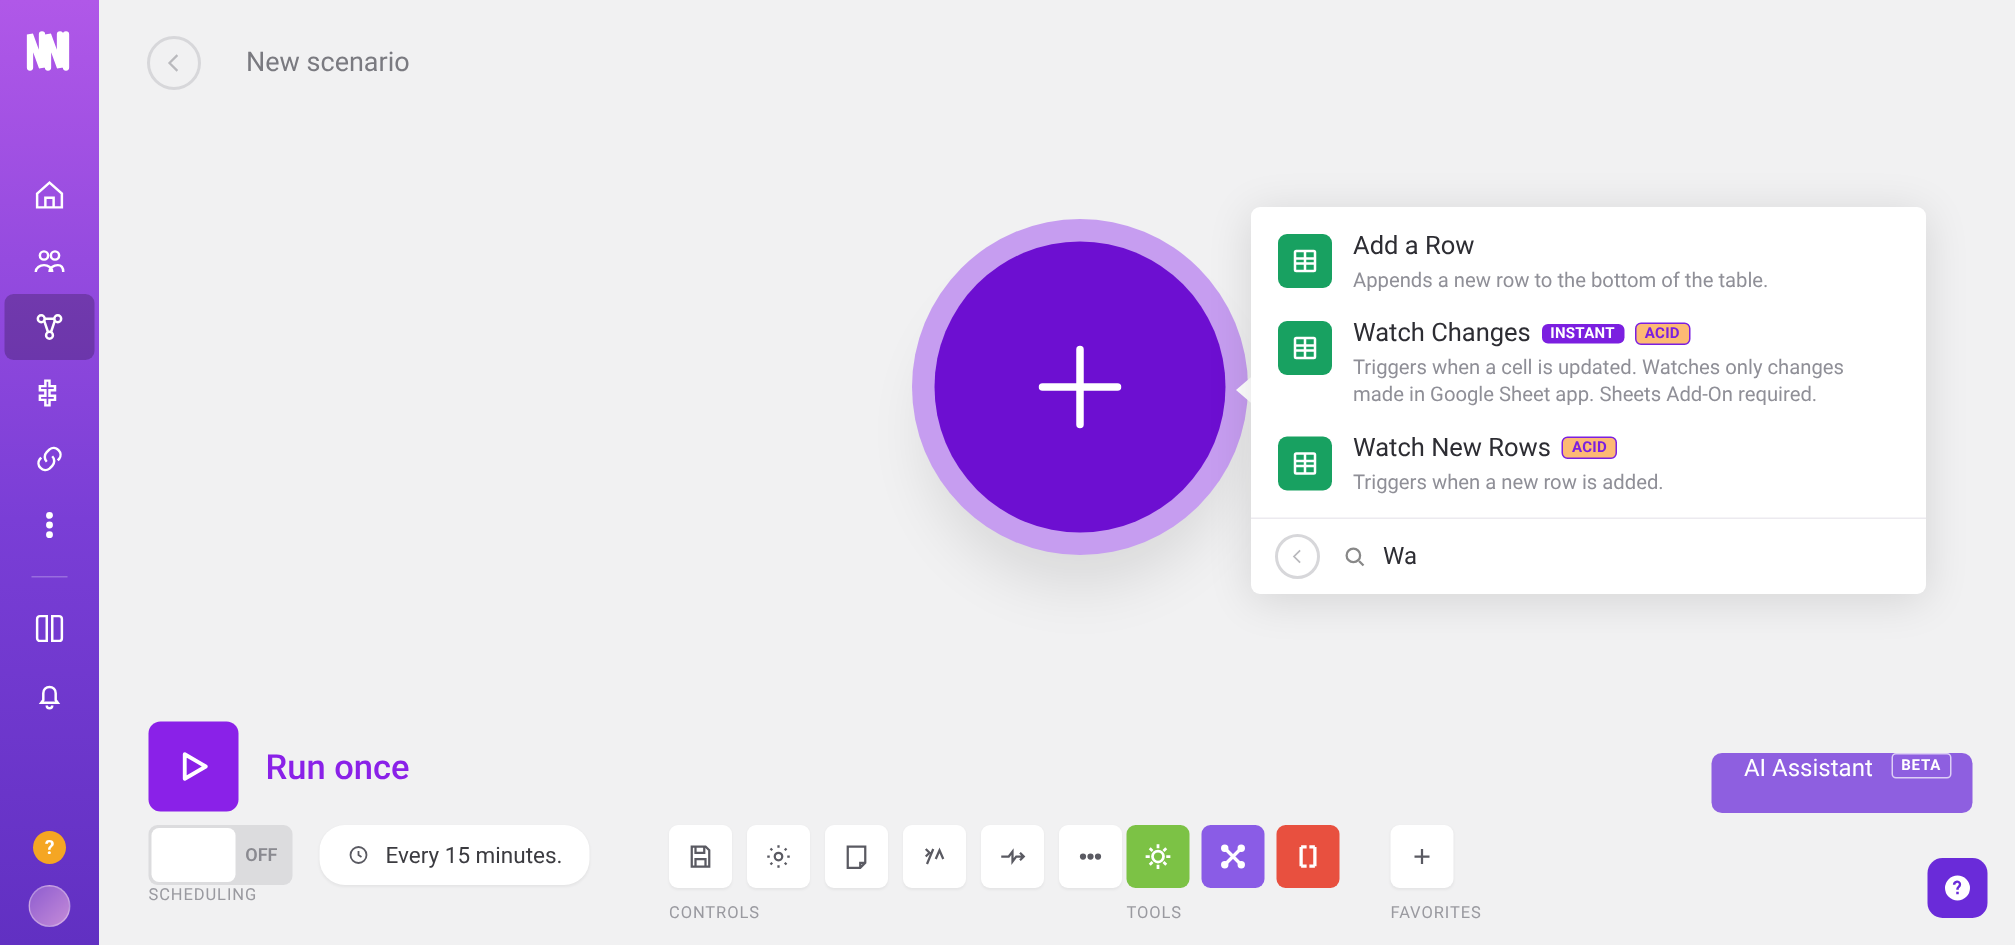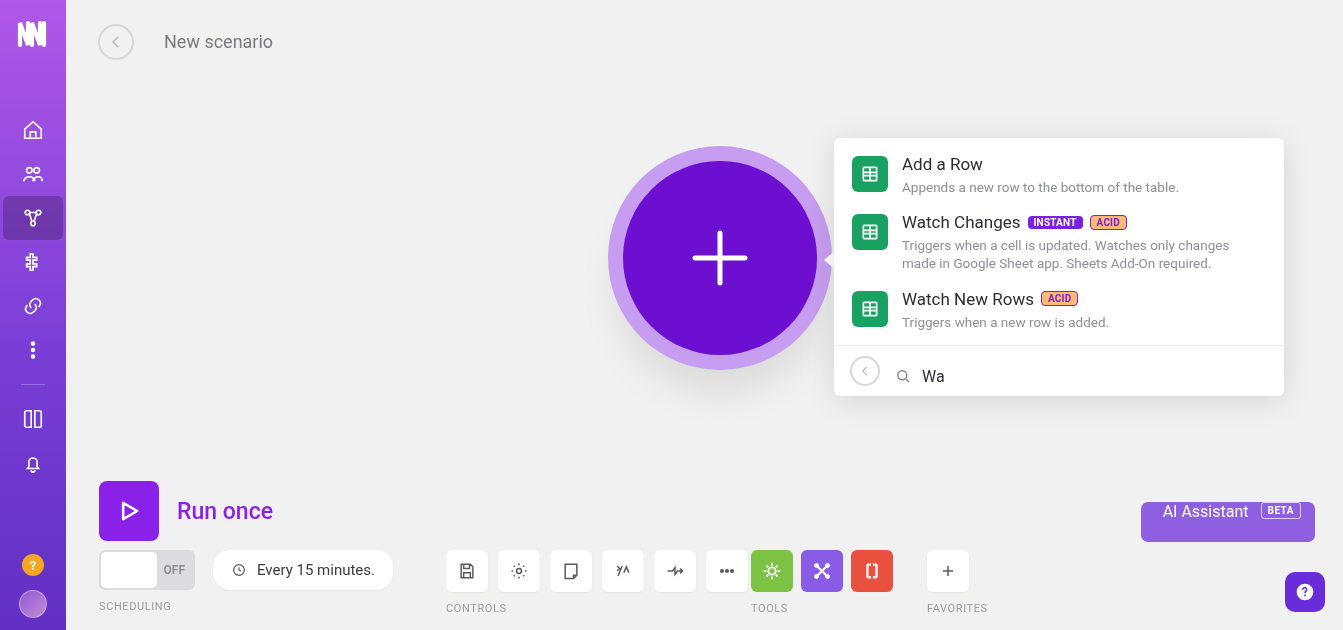--- a/index.html
+++ b/index.html
@@ -34,35 +34,35 @@
 .plist{padding:8px 0 6px 0}
 .pitem{display:flex;gap:14px;padding:8px 18px;cursor:pointer}
 .app-icon{flex:none;width:36px;height:36px;border-radius:6px;background:#18a161;display:flex;align-items:center;justify-content:center;margin-top:2px}
 .app-icon svg{width:20px;height:20px;fill:#fff}
 .pbody{flex:1;min-width:0}
 .ptitle{font-size:17px;color:#2d2d33;display:flex;align-items:center;gap:7px;flex-wrap:wrap}
 .pdesc{font-size:13.5px;color:#8f8f97;line-height:1.35;margin-top:4px}
 .badge{display:inline-block;padding:1px 6px;border-radius:4px;font-size:10px;font-weight:700;letter-spacing:.2px;color:#fff}
 .badge.instant{background:#7b1fe0}
 .badge.acid{border:1.5px solid #7b1fe0;color:#7b1fe0;background:#fdba74}
-.pfoot{display:flex;align-items:flex-end;gap:14px;border-top:1px solid #eceaef;padding:10px 16px}
+.pfoot{display:flex;align-items:center;gap:14px;border-top:1px solid #eceaef;padding:10px 16px}
 .pf-back{width:30px;height:30px;border-radius:50%;border:2px solid #d7d7da;display:flex;align-items:center;justify-content:center;cursor:pointer}
 .pf-back svg{width:14px;height:14px;stroke:#b9b9bd;fill:none;stroke-width:2}
 .pf-search{flex:1;display:flex;align-items:center;gap:10px}
 .pf-search svg{width:18px;height:18px;stroke:#888;fill:none;stroke-width:2}
 .pf-search input{flex:1;border:none;outline:none;font-size:16px;color:#2d2d33;background:transparent}
 
 
 .run-block{position:absolute;left:99px;top:481px;display:flex;align-items:center;gap:18px}
 .run-btn{width:60px;height:60px;border-radius:8px;background:#8a21e8;display:flex;align-items:center;justify-content:center;cursor:pointer}
 .run-btn svg{width:28px;height:28px;fill:none;stroke:#fff;stroke-width:2.2;stroke-linejoin:round}
 .run-label{font-size:23px;color:#8a21e8;font-weight:500}
 
 .sched{position:absolute;left:99px;top:550px;display:flex;gap:18px;align-items:flex-start}
-.sched-col{display:flex;flex-direction:column;gap:10px}
+.sched-col{display:flex;flex-direction:column;}
 .toggle{width:96px;height:40px;border-radius:6px;background:#dcdcde;display:flex;align-items:center;cursor:pointer;position:relative}
 .toggle .knob{width:56px;height:36px;background:#fff;border-radius:5px;margin-left:2px}
 .toggle .state{position:absolute;right:10px;font-size:12px;font-weight:600;color:#8a8a90}
 .pill{height:40px;padding:0 18px;background:#fff;border-radius:17px;display:flex;align-items:center;gap:10px;font-size:15px;color:#3b3b40;box-shadow:0 1px 2px rgba(0,0,0,.05)}
 .sec-label{font-size:11px;letter-spacing:.6px;color:#9a9aa0;font-weight:400}
 
 .ctrls{position:absolute;left:446px;top:550px;display:flex;flex-direction:column;gap:10px}
 .ctrl-row{display:flex;gap:10px}
 .sqbtn{width:42px;height:42px;background:#fff;border-radius:6px;display:flex;align-items:center;justify-content:center;cursor:pointer;box-shadow:0 1px 2px rgba(0,0,0,.05)}
 .sqbtn svg{width:20px;height:20px;stroke:#5a5a62;fill:none;stroke-width:1.8}

